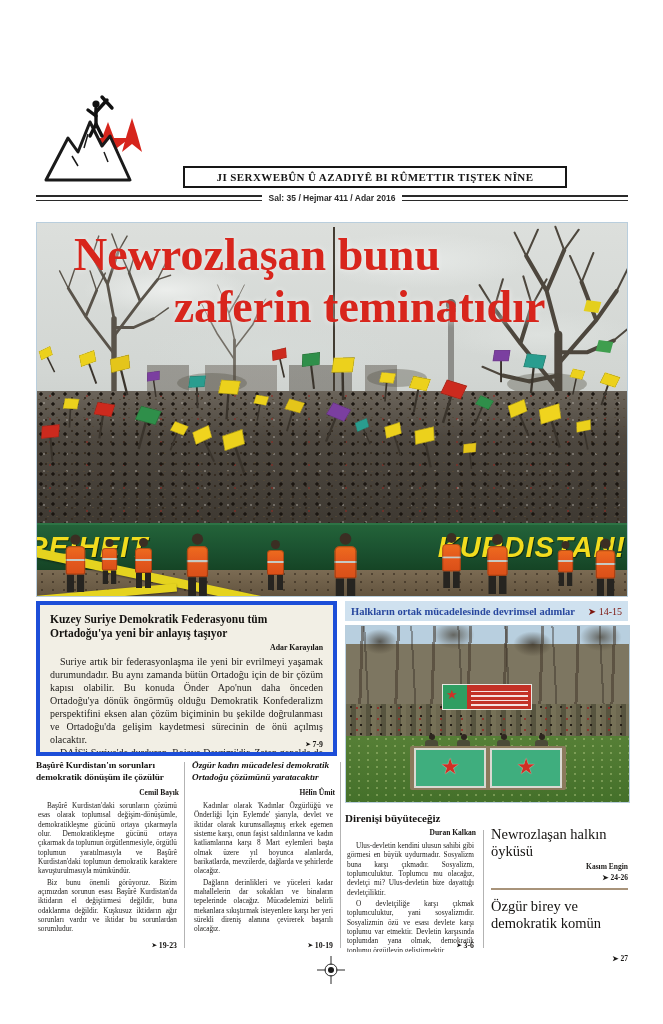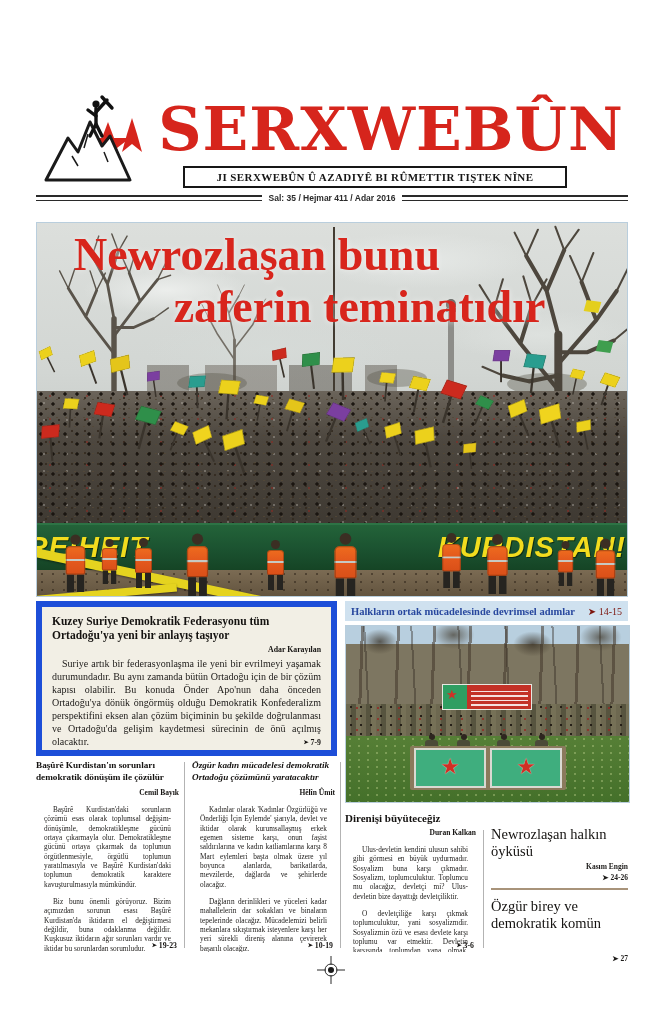--- a/index.html
+++ b/index.html
@@ -89,21 +89,21 @@
   .headline{position:absolute;left:0;top:6px;width:100%;z-index:30;text-align:center;
     font-weight:bold;color:#d8251c;line-height:1.12;
     font-family:"Liberation Serif", serif;}
   .headline .h-line1{display:block;font-size:46px;padding-right:150px;
     text-shadow:0 0 6px rgba(255,255,255,.55);}
   .headline .h-line2{display:block;font-size:46px;padding-left:55px;
     text-shadow:0 0 6px rgba(255,255,255,.55);}
 
   
   .lead-article{position:absolute;left:36px;top:601px;width:301px;height:155px;
-    background:#f2efe5;border:6px solid #1d4ed8;box-sizing:border-box;padding:7px 10px 16px;overflow:hidden;}
+    background:#f2efe5;border:4px solid #1d4ed8;box-sizing:border-box;padding:7px 10px 16px;overflow:hidden;}
   .lead-article .a-title{font-weight:bold;font-size:11.5px;line-height:1.25;color:#141210;}
   .author-line{text-align:right;font-weight:bold;font-size:7.8px;margin:2px 0 3px;color:#141210;}
   .body-text{font-size:10px;line-height:1.3;text-align:justify;color:#1c1a18;}
   .body-text p{margin:0;text-indent:10px;}
   .page-ref{position:absolute;right:10px;bottom:3px;font-weight:bold;font-size:7.8px;color:#141210;}
   .page-ref .marker{font-size:6px;position:relative;top:-1px;margin-right:2px;}
 
   
   .blue-bar{position:absolute;left:345px;top:601px;width:283px;height:20px;background:#cfe1ef;
     display:flex;justify-content:space-between;align-items:center;box-sizing:border-box;
@@ -157,21 +157,21 @@
   .colA .c-title{font-size:9.2px;line-height:1.3;}
   .colB{left:192px;top:760px;width:143px;height:192px;}
   .colB .c-title{font-size:9.2px;line-height:1.3;font-style:italic;}
   .colC{left:345px;top:812px;width:131px;height:140px;}
   .colC .c-title{font-size:11px;}
   .colD{left:491px;top:826px;width:137px;height:140px;}
   .colD .d-title{font-weight:normal;font-size:14.5px;line-height:1.15;color:#141210;}
   .colD .d-author{text-align:right;font-weight:bold;font-size:7.5px;margin-top:3px;}
   .colD .d-pages{text-align:right;font-weight:bold;font-size:7.5px;margin-top:2px;}
   .small-body{font-size:7.3px;line-height:1.28;text-align:justify;}
-  .small-body p{margin:8px;text-indent:9px;}
+  .small-body p{margin:2px;text-indent:9px;}
   .col .author-line{font-size:7.5px;margin:4px 0 4px;}
   .col .page-ref{right:2px;bottom:2px;}
 
   
   .regmark{position:absolute;left:317px;top:956px;width:28px;height:28px;}
 </style>
 </head>
 <body>
 
 <div id="page">
@@ -184,21 +184,20 @@
       <path d="M28 62 L34 72 M44 40 L40 54 M60 58 L64 68" stroke="#1a1a1a" stroke-width="1.5" fill="none"></path>
       <g stroke="#111" stroke-width="3.4" stroke-linecap="round" fill="none">
         <circle cx="52" cy="10" r="3.6" fill="#111" stroke="none"></circle>
         <path d="M52 14 L52 30"></path>
         <path d="M52 18 L63 6"></path>
         <path d="M58 3 L68 14"></path>
         <path d="M52 22 L44 16"></path>
         <path d="M52 30 L46 42 M52 30 L58 42"></path>
       </g>
     </svg>
-    <div class="paper-title">SERXWEBÛN</div>
   </div>
   <div class="subtitle-box">JI SERXWEBÛN Û AZADIYÊ BI RÛMETTIR TIŞTEK NÎNE</div>
   <div class="dateline">
     <div class="rule"></div>
     <div class="date-text">Sal: 35 / Hejmar 411 / Adar 2016</div>
     <div class="rule"></div>
   </div>
 
   <div class="lead-photo">
     <div class="clouds"></div>

